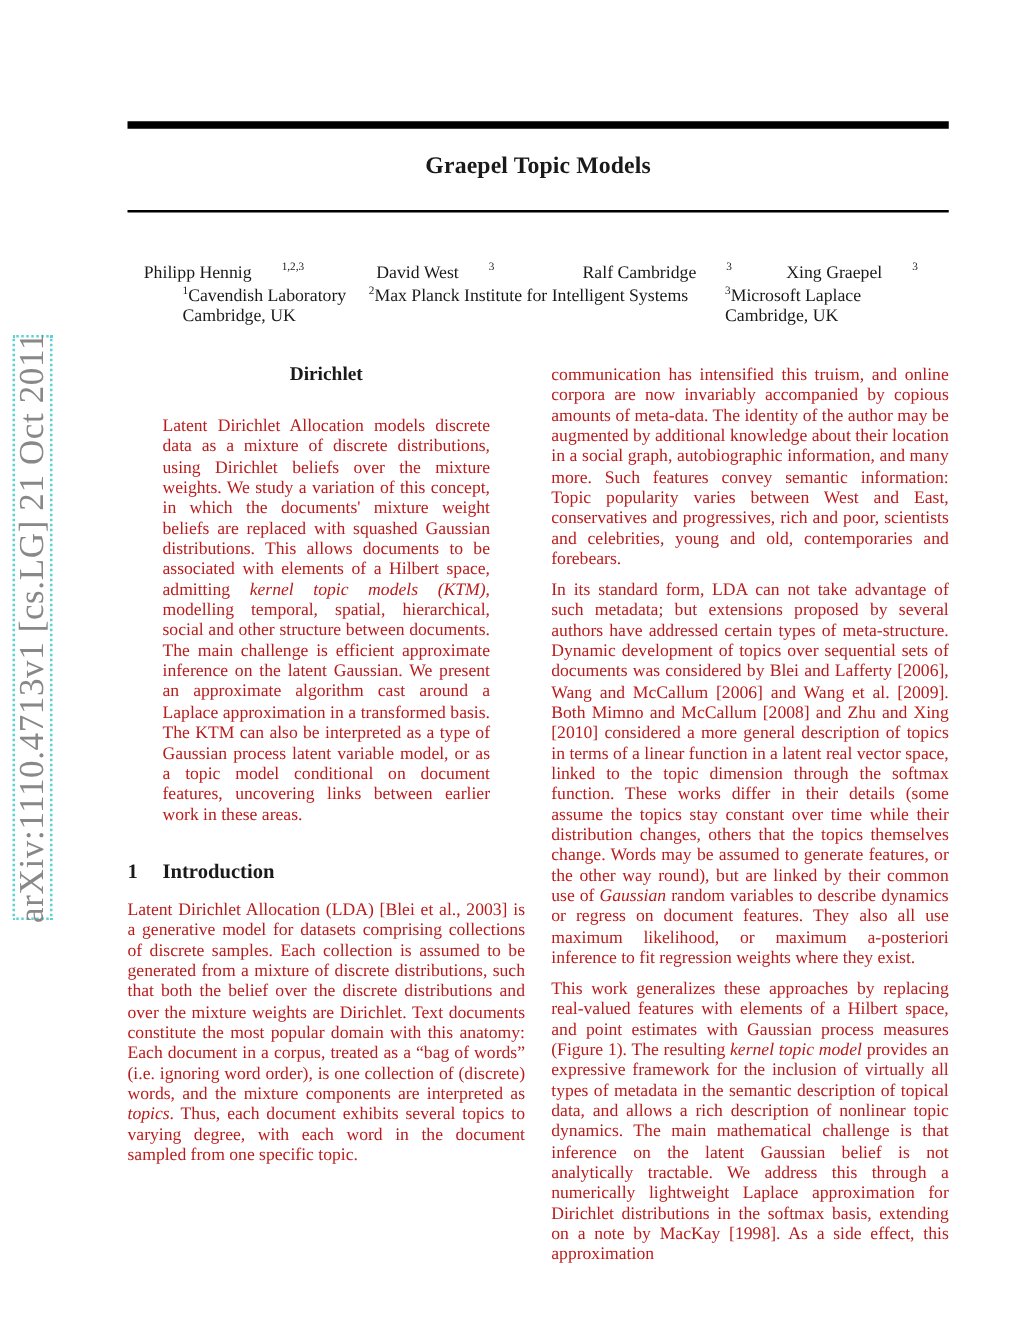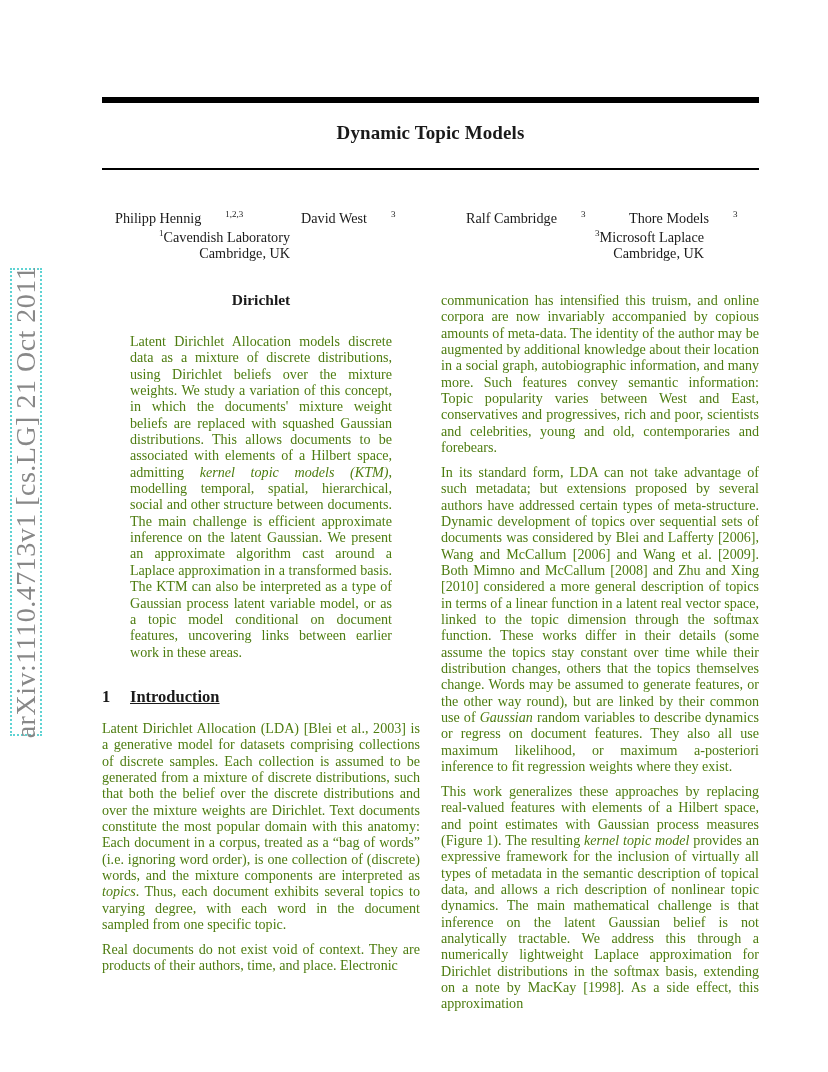--- a/index.html
+++ b/index.html
@@ -12,100 +12,100 @@
   .rule-bottom { position: absolute; left: 102px; width: 657px; top: 168px; height: 2px; background: #000; }
   .title {
     position: absolute; left: 102px; width: 657px; top: 122px;
     text-align: center; font-family: "Liberation Serif", serif;
     font-weight: bold; font-size: 19px; letter-spacing: 0.1px;
   }
   .authors { position: absolute; top: 210px; left: 0; width: 828px; font-family: "Liberation Serif", serif; font-size: 14.2px; }
   .author { position: absolute; line-height: 16px; }
   .author .name { font-weight: normal; white-space: nowrap; margin-top: 16px; }
   .author sup { font-size: 9px; font-weight: normal; vertical-align: 6px; line-height: 0; margin-left: 24px; }
-  .affil { position: absolute; line-height: 16px; white-space: nowrap; font-family: "Liberation Serif", serif; font-size: 14.2px; text-align: right; }
+  .affil { position: absolute; line-height: 16px; white-space: nowrap; font-family: "Liberation Serif", serif; font-size: 14.2px; text-align: left; }
   .affil sup { font-size: 9px; vertical-align: 6px; line-height: 0; }
 
   .arxiv {
     position: absolute; left: 10px; top: 268px; width: 32px; height: 468px;
     border: 2px dotted #5fd3d3; box-sizing: border-box;
   }
   .arxiv-text {
     position: absolute; left: 50%; top: 50%;
     transform: translate(-50%, -50%) rotate(-90deg);
     white-space: nowrap; font-family: "Liberation Serif", serif;
     font-size: 28px; color: #888888; letter-spacing: 0.5px;
   }
 
-  .col { position: absolute; font-family: "Liberation Serif", serif; font-size: 14.1px; line-height: 16.35px; text-align: justify; color: #4d7c0f; }
+  .col { position: absolute; font-family: "Liberation Serif", serif; font-size: 14.1px; line-height: 16.35px; text-align: justify; color: #b91c1c; }
   .col p { margin: 0; hyphens: manual; }
   .col p + p { margin-top: 8.5px; }
   .abstract-head {
     position: absolute; left: 130px; width: 262px; top: 291px;
     text-align: center; font-family: "Liberation Serif", serif;
     font-weight: bold; font-size: 15.5px;
   }
   .abstract { left: 130px; width: 262px; top: 333px; }
   .section-head {
     position: absolute; left: 102px; top: 687px;
-    font-family: "Liberation Serif", serif; font-weight: bold; font-size: 16.5px; text-decoration: underline;
+    font-family: "Liberation Serif", serif; font-weight: bold; font-size: 16.5px;
   }
   .section-head .num { display: inline-block; width: 28px; }
   .intro { left: 102px; width: 318px; top: 720px; }
   .right { left: 441px; width: 318px; top: 292px; }
   em { font-style: italic; }
 </style>
 </head>
 <body>
 
 <div class="arxiv">
   <div class="arxiv-text">arXiv:1110.4713v1  [cs.LG]  21 Oct 2011</div>
 </div>
 
 <div class="rule-top"></div>
-<div class="title">Dynamic Topic Models</div>
+<div class="title">Graepel Topic Models</div>
 <div class="rule-bottom"></div>
 
 <div class="authors">
   <div class="author" style="left:115px; top:0;">
     <span class="name">Philipp Hennig</span><sup>1,2,3</sup>
   </div>
   <div class="author" style="left:301px; top:0;">
     <span class="name">David West</span><sup>3</sup>
   </div>
   <div class="author" style="left:466px; top:0;">
     <span class="name">Ralf Cambridge</span><sup>3</sup>
   </div>
   <div class="author" style="left:629px; top:0;">
-    <span class="name">Thore Models</span><sup>3</sup>
+    <span class="name">Xing Graepel</span><sup>3</sup>
   </div>
 </div>
 
 <div class="affil" style="left:146px; top:229px; width:144px;">
   <div><sup>1</sup><span>Cavendish Laboratory</span></div>
   <div>Cambridge, UK</div>
 </div>
 <div class="affil" style="left:295px; top:229px; width:272px;">
+  <div><sup>2</sup><span>Max Planck Institute for Intelligent Systems</span></div>
 </div>
 <div class="affil" style="left:580px; top:229px; width:124px;">
   <div><sup>3</sup><span>Microsoft Laplace</span></div>
   <div>Cambridge, UK</div>
 </div>
 
 <div class="abstract-head">Dirichlet</div>
 <div class="col abstract">
   <p><span>Latent Dirichlet Allocation models discrete data as a mixture of discrete distributions, using Dirichlet beliefs over the mixture weights. We study a variation of this concept, in which the documents' mixture weight beliefs are replaced with squashed Gaussian distributions. This allows documents to be associated with elements of a Hilbert space, admitting </span><em>kernel topic models (KTM)</em><span>, modelling temporal, spatial, hierarchical, social and other structure between documents. The main challenge is efficient approximate inference on the latent Gaussian. We present an approximate algorithm cast around a Laplace approximation in a transformed basis. The KTM can also be interpreted as a type of Gaussian process latent variable model, or as a topic model conditional on document features, uncovering links between earlier work in these areas.</span></p>
 </div>
 
 <div class="section-head">
   <span class="num">1</span><span>Introduction</span>
 </div>
 
 <div class="col intro">
   <p><span>Latent Dirichlet Allocation (LDA) [Blei et al., 2003] is a generative model for datasets comprising collections of discrete samples. Each collection is assumed to be generated from a mixture of discrete distributions, such that both the belief over the discrete distributions and over the mixture weights are Dirichlet. Text documents constitute the most popular domain with this anatomy: Each document in a corpus, treated as a “bag of words” (i.e. ignoring word order), is one collection of (discrete) words, and the mixture components are interpreted as </span><em>topics</em><span>. Thus, each document exhibits several topics to varying degree, with each word in the document sampled from one specific topic.</span></p>
-  <p>Real documents do not exist void of context. They are products of their authors, time, and place. Electronic</p>
 </div>
 
 <div class="col right">
   <p>communication has intensified this truism, and online corpora are now invariably accompanied by copious amounts of meta-data. The identity of the author may be augmented by additional knowledge about their location in a social graph, autobiographic information, and many more. Such features convey semantic information: Topic popularity varies between West and East, conservatives and progressives, rich and poor, scientists and celebrities, young and old, contemporaries and forebears.</p>
   <p><span>In its standard form, LDA can not take advantage of such metadata; but extensions proposed by several authors have addressed certain types of meta-structure. Dynamic development of topics over sequential sets of documents was considered by Blei and Lafferty [2006], Wang and McCallum [2006] and Wang et al. [2009]. Both Mimno and McCallum [2008] and Zhu and Xing [2010] considered a more general description of topics in terms of a linear function in a latent real vector space, linked to the topic dimension through the softmax function. These works differ in their details (some assume the topics stay constant over time while their distribution changes, others that the topics themselves change. Words may be assumed to generate features, or the other way round), but are linked by their common use of </span><em>Gaussian</em><span> random variables to describe dynamics or regress on document features. They also all use maximum likelihood, or maximum a-posteriori inference to fit regression weights where they exist.</span></p>
   <p><span>This work generalizes these approaches by replacing real-valued features with elements of a Hilbert space, and point estimates with Gaussian process measures (Figure 1). The resulting </span><em>kernel topic model</em><span> provides an expressive framework for the inclusion of virtually all types of metadata in the semantic description of topical data, and allows a rich description of nonlinear topic dynamics. The main mathematical challenge is that inference on the latent Gaussian belief is not analytically tractable. We address this through a numerically lightweight Laplace approximation for Dirichlet distributions in the softmax basis, extending on a note by MacKay [1998]. As a side effect, this approximation</span></p>
 </div>
 
 </body></html>

